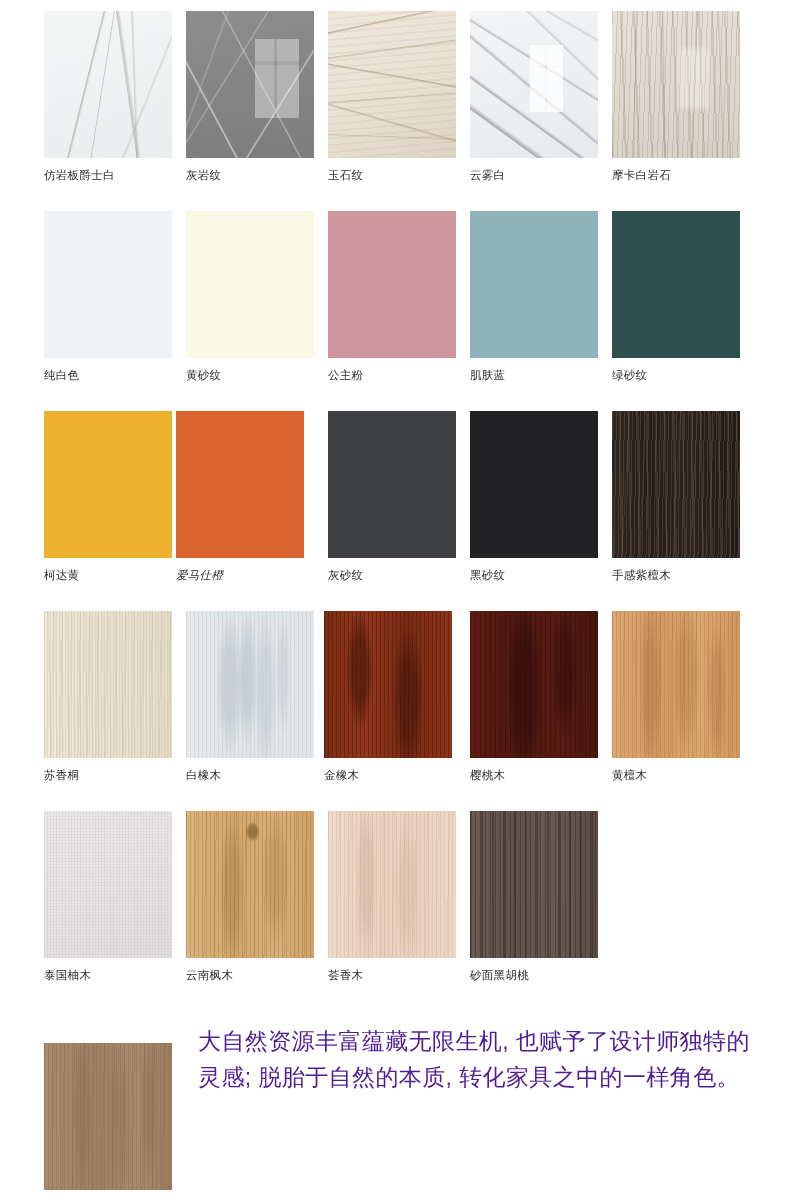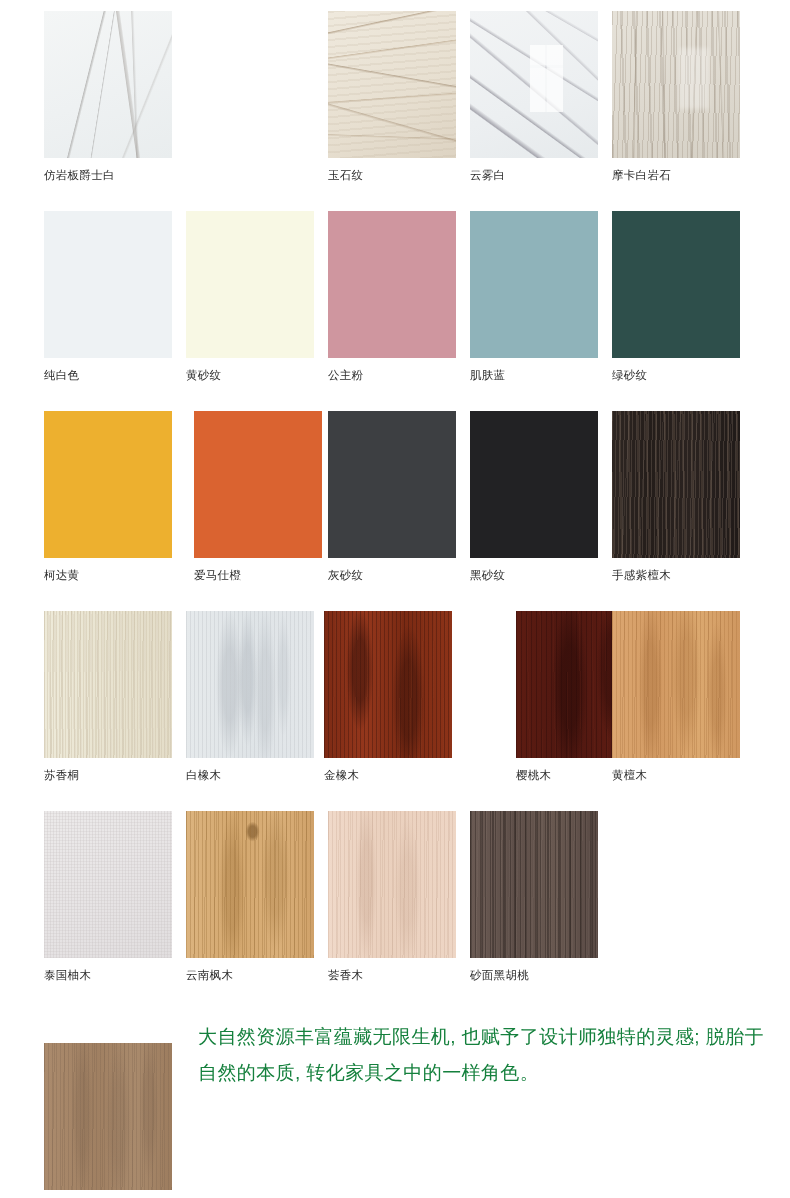--- a/index.html
+++ b/index.html
@@ -49,23 +49,23 @@
     white-space: nowrap;
     letter-spacing: 0.3px;
   }
 
   
   #intro-paragraph {
     position: absolute;
     left: 198px;
     top: 1000px;
     width: 568px;
-    font-size: 19px;
+    font-size: 23px;
     line-height: 36px;
-    color: #15803d;
+    color: #4c1d95;
     letter-spacing: 0.4px;
   }
 
   
 
   
   .tex-jazz-white {
     background:
       linear-gradient(104deg, transparent 36%, rgba(150,148,146,.55) 36.5%, rgba(165,163,160,.30) 37.4%, transparent 38%),
       linear-gradient(99deg, transparent 46%, rgba(140,138,136,.42) 46.4%, transparent 47.2%),
@@ -276,20 +276,26 @@
 </head>
 <body>
 
 <div id="catalog">
     <div class="swatch-cell" style="left: 44px; top: 11px;">
       <div class="swatch-chip" style="background-color: rgb(238, 241, 242);">
         <div class="tex tex-jazz-white"></div>
       </div>
       <div class="swatch-label">仿岩板爵士白</div>
     </div>
+    <div class="swatch-cell" style="left: 186px; top: 11px;">
+      <div class="swatch-chip" style="background-color: rgb(133, 133, 133);">
+        <div class="tex tex-grey-stone"></div>
+      </div>
+      <div class="swatch-label">灰岩纹</div>
+    </div>
     <div class="swatch-cell" style="left: 328px; top: 11px;">
       <div class="swatch-chip" style="background-color: rgb(231, 223, 208);">
         <div class="tex tex-jade"></div>
       </div>
       <div class="swatch-label">玉石纹</div>
     </div>
     <div class="swatch-cell" style="left: 470px; top: 11px;">
       <div class="swatch-chip" style="background-color: rgb(236, 239, 241);">
         <div class="tex tex-cloud-white"></div>
       </div>
@@ -330,21 +336,21 @@
         <div class="tex tex-solid" style="background-color: rgb(46, 79, 75);"></div>
       </div>
       <div class="swatch-label">绿砂纹</div>
     </div>
     <div class="swatch-cell" style="left: 44px; top: 411px;">
       <div class="swatch-chip" style="background-color: rgb(237, 176, 47);">
         <div class="tex tex-solid" style="background-color: rgb(237, 176, 47);"></div>
       </div>
       <div class="swatch-label">柯达黄</div>
     </div>
-    <div class="swatch-cell" style="left: 194px; top: 411px;">
+    <div class="swatch-cell" style="left: 176px; top: 411px; font-style: italic;">
       <div class="swatch-chip" style="background-color: rgb(218, 99, 48);">
         <div class="tex tex-solid" style="background-color: rgb(218, 99, 48);"></div>
       </div>
       <div class="swatch-label">爱马仕橙</div>
     </div>
     <div class="swatch-cell" style="left: 328px; top: 411px;">
       <div class="swatch-chip" style="background-color: rgb(61, 63, 66);">
         <div class="tex tex-solid" style="background-color: rgb(61, 63, 66);"></div>
       </div>
       <div class="swatch-label">灰砂纹</div>
@@ -372,21 +378,21 @@
         <div class="tex tex-white-oak"></div>
       </div>
       <div class="swatch-label">白橡木</div>
     </div>
     <div class="swatch-cell" style="left: 324px; top: 611px;">
       <div class="swatch-chip" style="background-color: rgb(141, 51, 24);">
         <div class="tex tex-gold-oak"></div>
       </div>
       <div class="swatch-label">金橡木</div>
     </div>
-    <div class="swatch-cell" style="left: 470px; top: 611px; margin-left: 46px;">
+    <div class="swatch-cell" style="left: 470px; top: 611px;">
       <div class="swatch-chip" style="background-color: rgb(90, 27, 18);">
         <div class="tex tex-cherry"></div>
       </div>
       <div class="swatch-label">樱桃木</div>
     </div>
     <div class="swatch-cell" style="left: 612px; top: 611px;">
       <div class="swatch-chip" style="background-color: rgb(214, 162, 105);">
         <div class="tex tex-yellow-rose"></div>
       </div>
       <div class="swatch-label">黄檀木</div>

